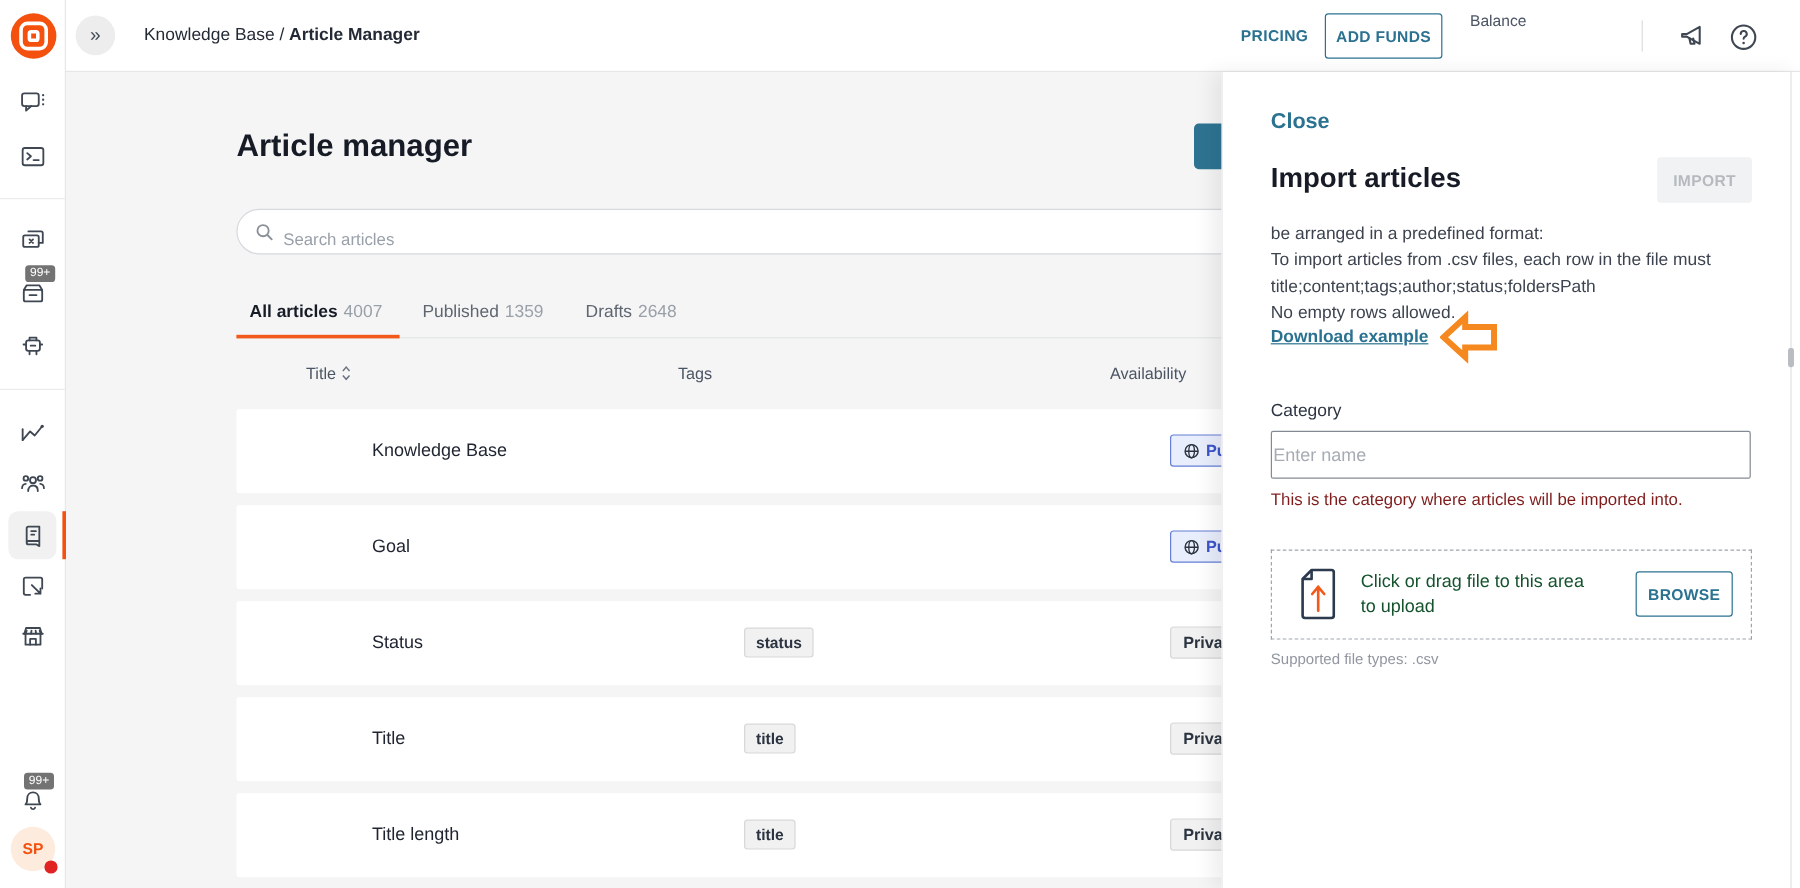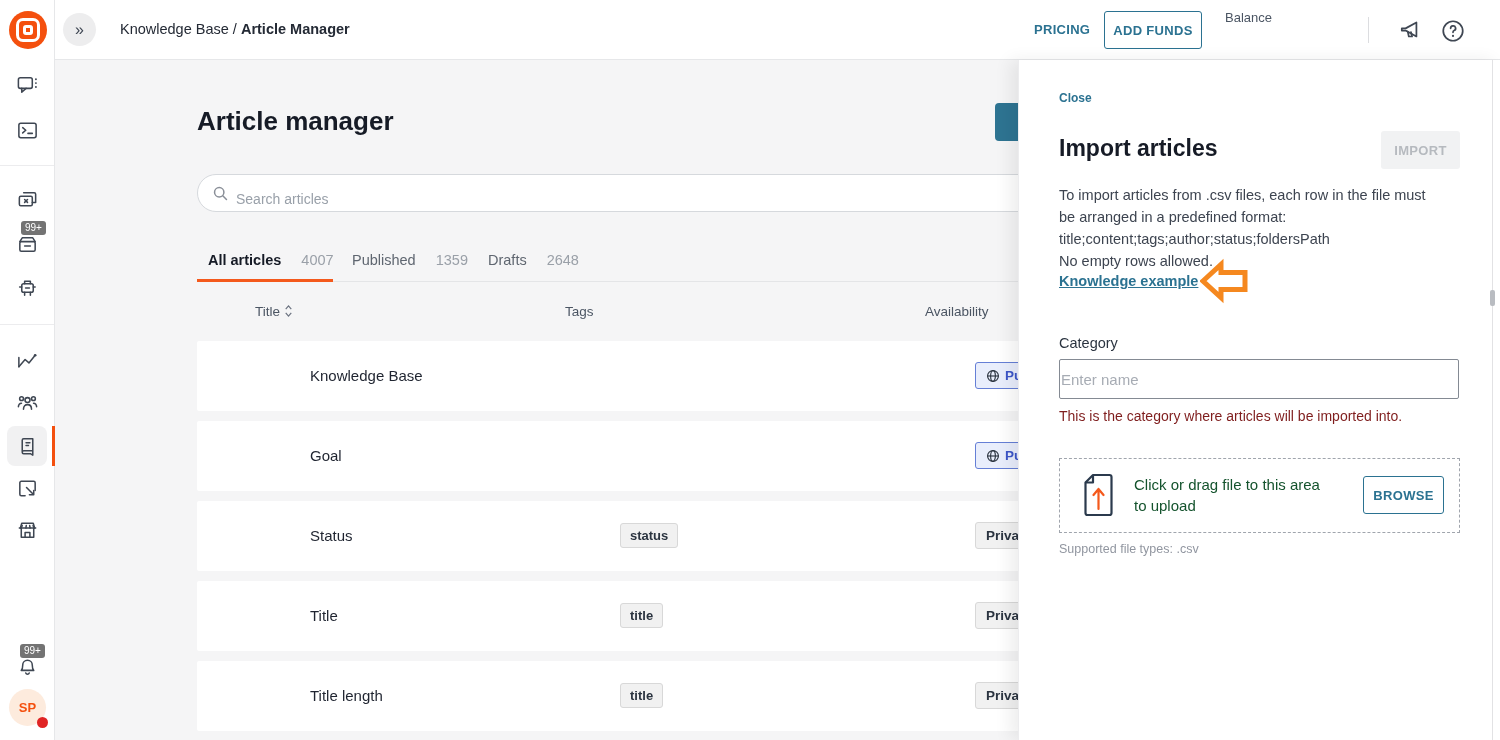--- a/index.html
+++ b/index.html
@@ -37,38 +37,38 @@
   .page-title { position:absolute; left:142px; top:46px; font-size:26px; font-weight:700; color:#161b26; }
   .primary-action { position:absolute; left:940px; top:43px; width:70px; height:38px; background:#2e7492; border-radius:4px; }
   .search-wrap { position:absolute; left:142px; top:114px; width:851px; height:38px; background:#fff; border:1px solid #d6d9dd; border-radius:19px; }
   .search-wrap svg { position:absolute; left:14px; top:10px; width:17px; height:17px; stroke:#8a8f98; fill:none; stroke-width:1.8; stroke-linecap:round; }
   .search-input { position:absolute; left:38px; top:1px; width:780px; height:46px; border:none; outline:none; background:transparent; font-size:14px; color:#2b3440; font-family:"Liberation Sans",sans-serif; }
   .search-input::placeholder { color:#99a0a9; }
 
   .tabs-border { position:absolute; left:142px; top:221px; width:851px; height:1px; background:#e4e5e7; }
   .tab { position:absolute; top:192px; font-size:14.5px; cursor:pointer; }
   .tab .lbl { color:#5f6670;margin-top:44px; }
-  .tab .cnt { color:#9aa0a8; margin-left:20px; }
+  .tab .cnt { color:#9aa0a8; margin-left:5px; }
   .tab.active .lbl { color:#161b26; font-weight:700; }
   .tab-underline { position:absolute; left:142px; top:219px; width:136px; height:3px; background:#f4591c; }
 
   .th { position:absolute; top:244px; font-size:13.5px; color:#4b5563; }
   .sort-icon { display:inline-block; width:9px; height:12px; margin-left:4px; vertical-align:-1px; }
 
   .row { position:absolute; left:142px; width:860px; height:70px; background:#fff; border-radius:2px; }
   .row-title { position:absolute; left:113px; top:26px; font-size:15px; color:#1f2430; }
   .tag-chip { position:absolute; left:423px; top:22px; background:#f1f1f1; border:1px solid #d8d8d8; border-radius:3px; font-size:13px; font-weight:700; color:#2b3440; padding:4px 9px; }
   .availability-badge { position:absolute; left:778px; top:21px; height:27px; display:flex; align-items:center; gap:5px; border-radius:3px; font-size:13.5px; font-weight:700; padding:0 10px; }
   .availability-badge[data-variant="public"] { background:#e9eefc; border:1px solid #657fd6; color:#3c55c8; }
   .availability-badge[data-variant="private"] { background:#f1f1f1; border:1px solid #d8d8d8; color:#2b3440; }
   .globe svg { width:14px; height:14px; stroke:#2b3440; fill:none; stroke-width:1.3; display:block; }
 
   
   .panel { position:absolute; left:1018px; top:60px; width:482px; height:680px; background:#fff; box-shadow:-8px 0 16px rgba(0,0,0,.07); border-left:1px solid #ececee; z-index:6; }
-  .close-link { position:absolute; left:40px; top:31px; font-size:12px; font-weight:700; color:#2b7291; cursor:pointer; }
+  .close-link { position:absolute; left:40px; top:31px; font-size:18px; font-weight:700; color:#2b7291; cursor:pointer; }
   .panel-title { position:absolute; left:40px; top:75px; font-size:23px; font-weight:700; color:#161b26; }
   .import-btn { position:absolute; left:362px; top:71px; width:79px; height:38px; background:#f1f2f3; border:none; border-radius:3px; color:#b6babf; font-size:13px; font-weight:700; letter-spacing:.3px; }
   .panel-desc { position:absolute; left:40px; top:124px; width:396px; font-size:14.5px; color:#3d4450; line-height:22px; }
   .panel-desc span { display:block; }
   .download-link { position:absolute; left:40px; top:213px; font-size:14.5px; font-weight:700; color:#2b7291; text-decoration:underline; cursor:pointer; }
   .annot-arrow { position:absolute; left:181px; top:198px; width:48px; height:46px; }
   .cat-label { position:absolute; left:40px; top:275px; font-size:14.5px; font-weight:400; color:#2b3440; }
   .cat-input { position:absolute; left:40px; top:299px; width:400px; height:40px; border:1px solid #848a93; border-radius:2px; padding:0 1px; font-size:15px; color:#2b3440; font-family:"Liberation Sans",sans-serif; outline:none; }
   .cat-input::placeholder { color:#a7acb4; }
   .cat-help { position:absolute; left:40px; top:348px; font-size:14px; color:#7f1d1d; }
@@ -301,26 +301,26 @@
       </div>
     </div>
   </div>
 
   <div class="panel">
     <a class="close-link">Close</a>
     <h2 class="panel-title">Import articles</h2>
     <button class="import-btn" disabled="">IMPORT</button>
 
     <div class="panel-desc">
+      <span>be arranged in a predefined format:</span>
       <span>To import articles from .csv files, each row in the file must</span>
-      <span>be arranged in a predefined format:</span>
       <span>title;content;tags;author;status;foldersPath</span>
       <span>No empty rows allowed.</span>
     </div>
-    <a class="download-link">Knowledge example</a>
+    <a class="download-link">Download example</a>
     <svg class="annot-arrow" viewBox="0 0 48 46">
       <path d="M3 23 L21 6.5 V14.5 H45 V31.5 H21 V39.5 Z" fill="#ffffff" stroke="#f5881f" stroke-width="5" stroke-linejoin="miter"></path>
     </svg>
 
     <div class="cat-label">Category</div>
     <input class="cat-input" placeholder="Enter name" style="">
     <div class="cat-help">This is the category where articles will be imported into.</div>
 
     <div class="upload-area">
       <svg class="upload-doc" viewBox="0 0 29 44">

